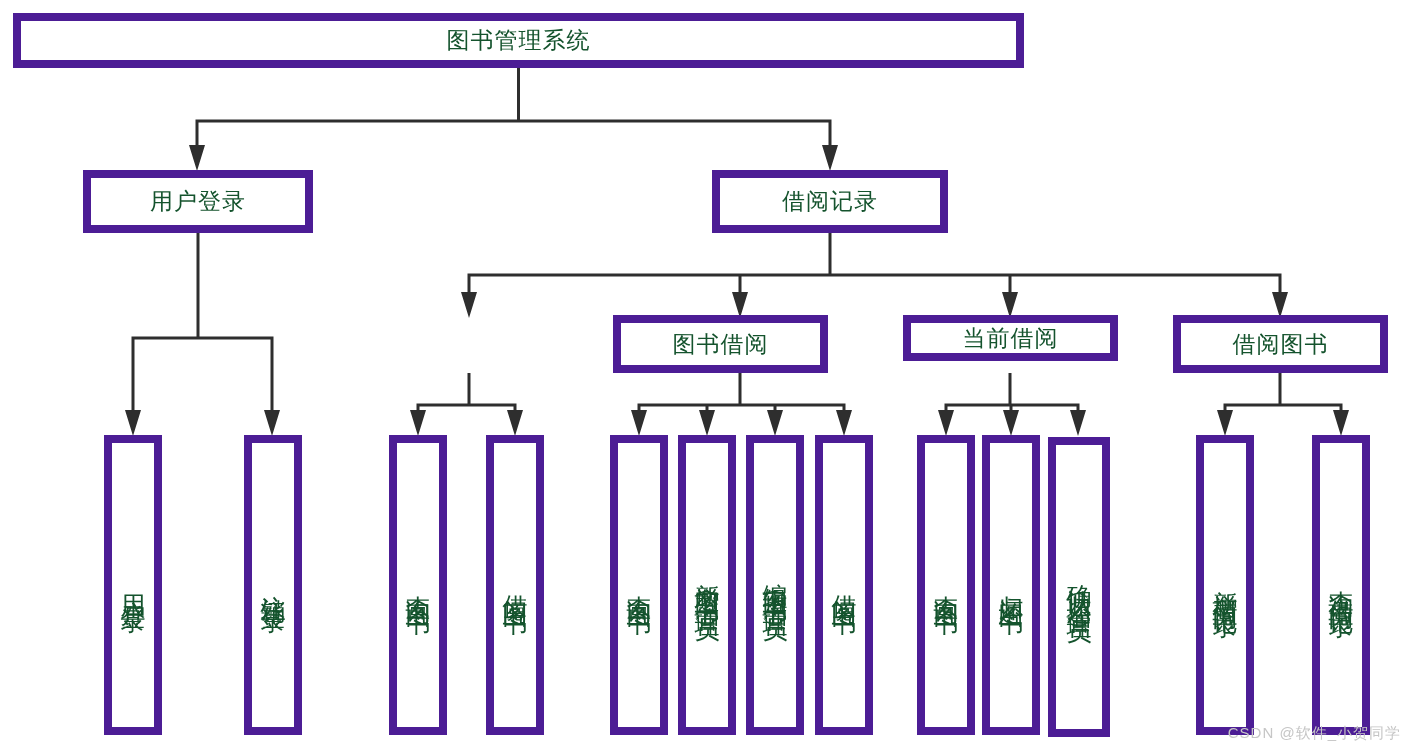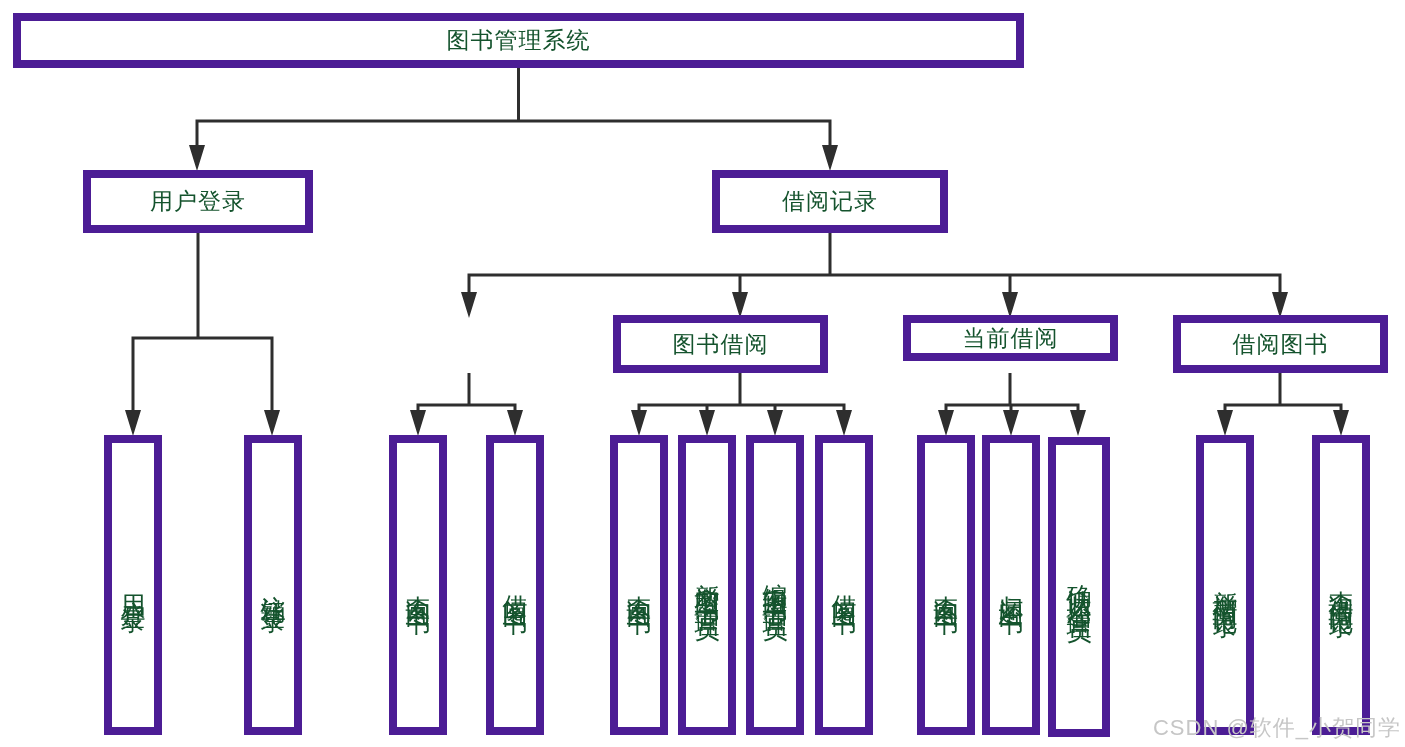--- a/index.html
+++ b/index.html
@@ -44,21 +44,21 @@
     writing-mode: vertical-rl;
     text-orientation: mixed;
     letter-spacing: 5px;
     line-height: 1;
     white-space: nowrap;
   }
   .watermark {
     position: absolute;
     right: 4px;
     bottom: 4px;
-    font-size: 22px;
+    font-size: 15px;
     color: #c6c6c6;
     letter-spacing: 1px;
     z-index: 10;
     white-space: nowrap;
   }
 </style>
 </head>
 <body>
 
 <div id="canvas">

